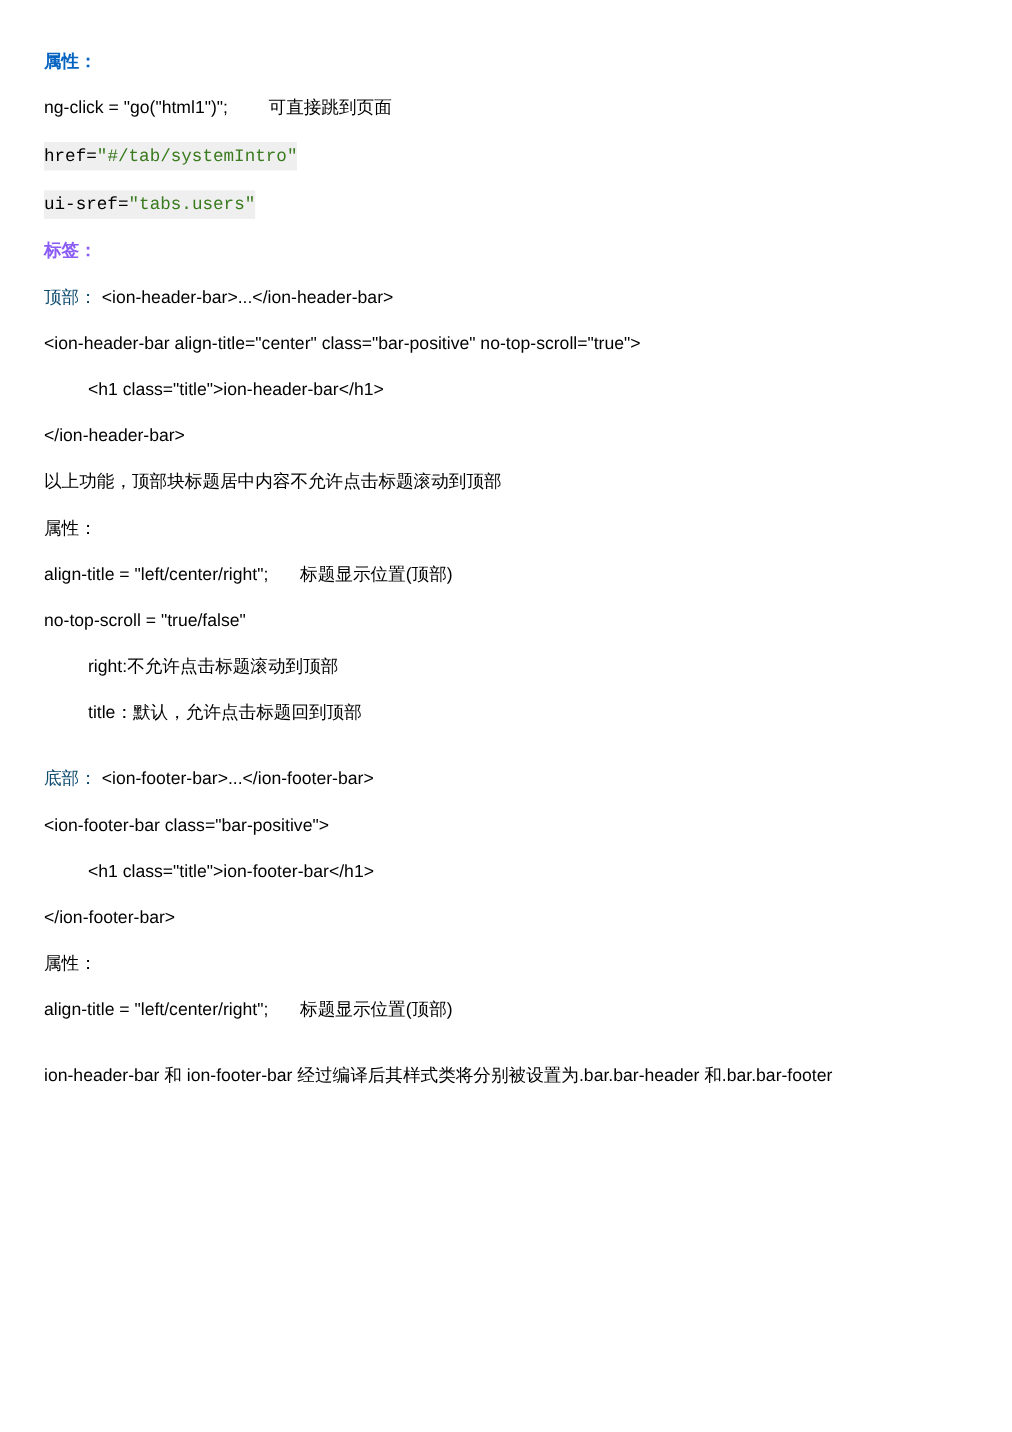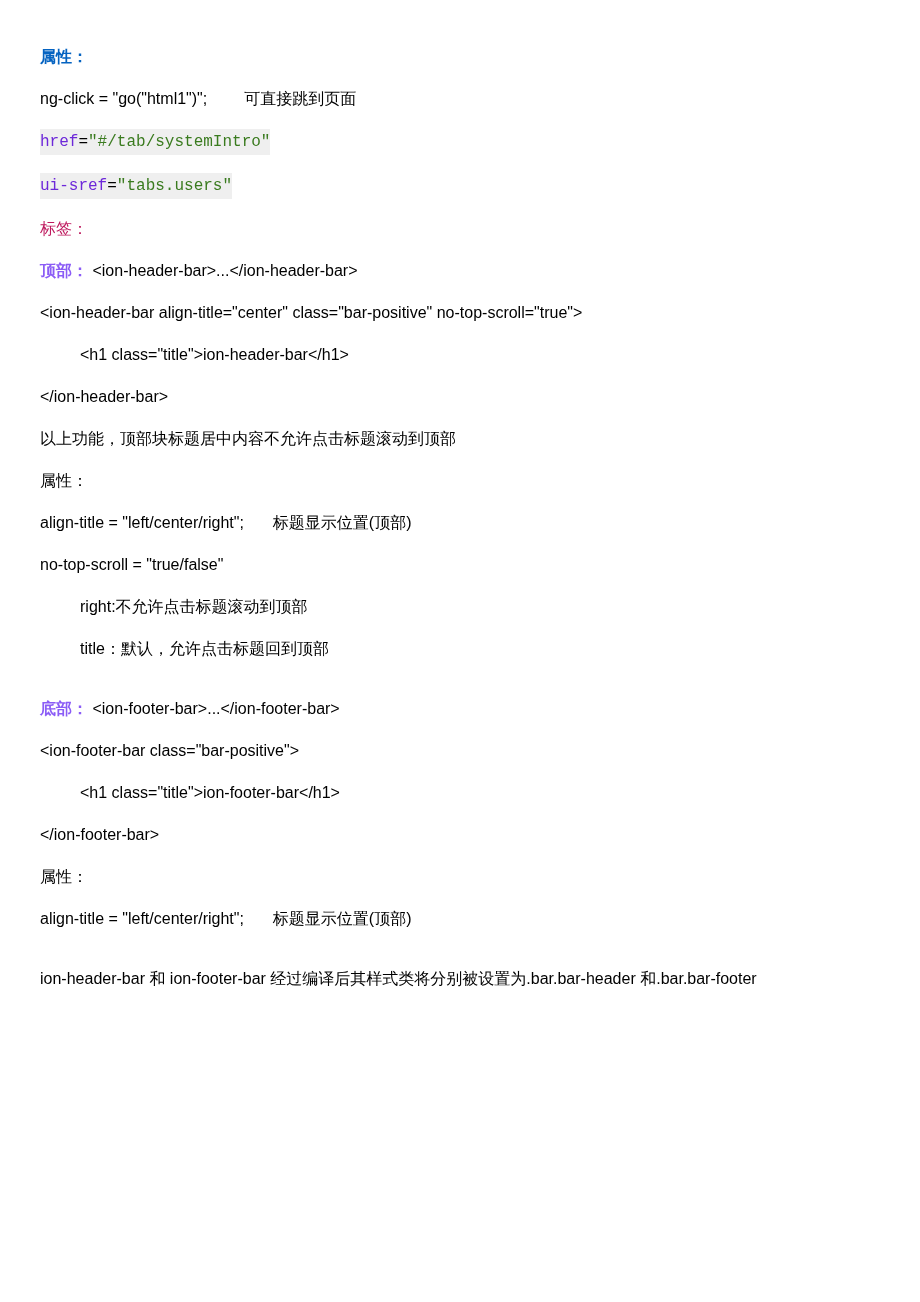--- a/index.html
+++ b/index.html
@@ -13,39 +13,38 @@
     width: 840px;
   }
   .para {
     margin: 0 0 18px 0;
   }
   .blue-bold {
     color: #0563c1;
     font-weight: bold;
   }
   .red-bold {
-    color: #be185d;
-    font-weight: normal;
+    color: #8b5cf6;
+    font-weight: bold;
   }
   .blue-plain {
-    color: #8b5cf6;
-    font-weight: bold;
+    color: #0c4a6e;
   }
   .indent {
     padding-left: 40px;
   }
   .hl {
     background-color: #efefef;
     font-family: Consolas, "Courier New", monospace;
     font-size: 16px;
     padding: 1px 0;
     display: inline-block;
   }
   .attr-name {
-    color: #6d28d9;
+    color: #000000;
   }
   .attr-val {
     color: #3a7b1f;
   }
   .gap-small {
     display: inline-block;
     width: 28px;
   }
   .gap-med {
     display: inline-block;

